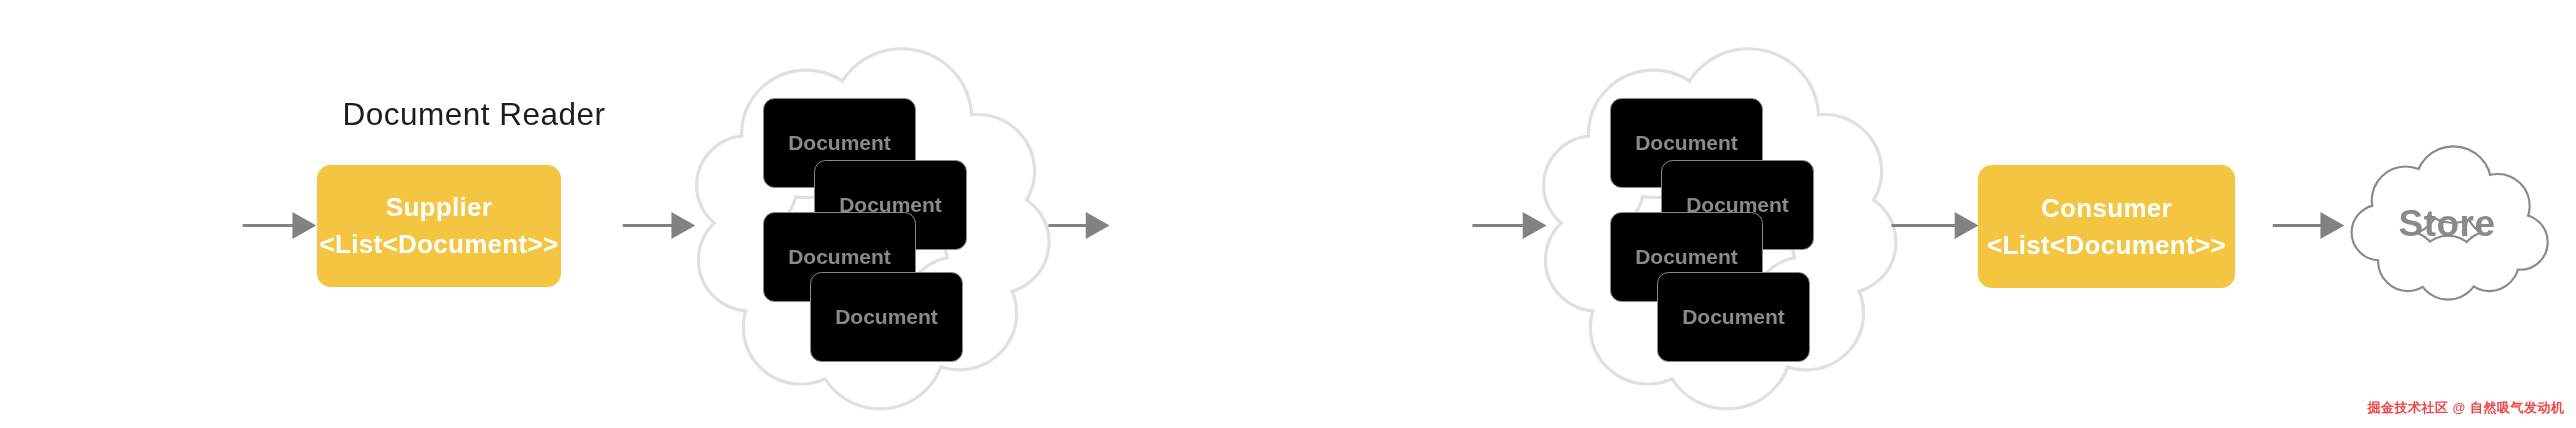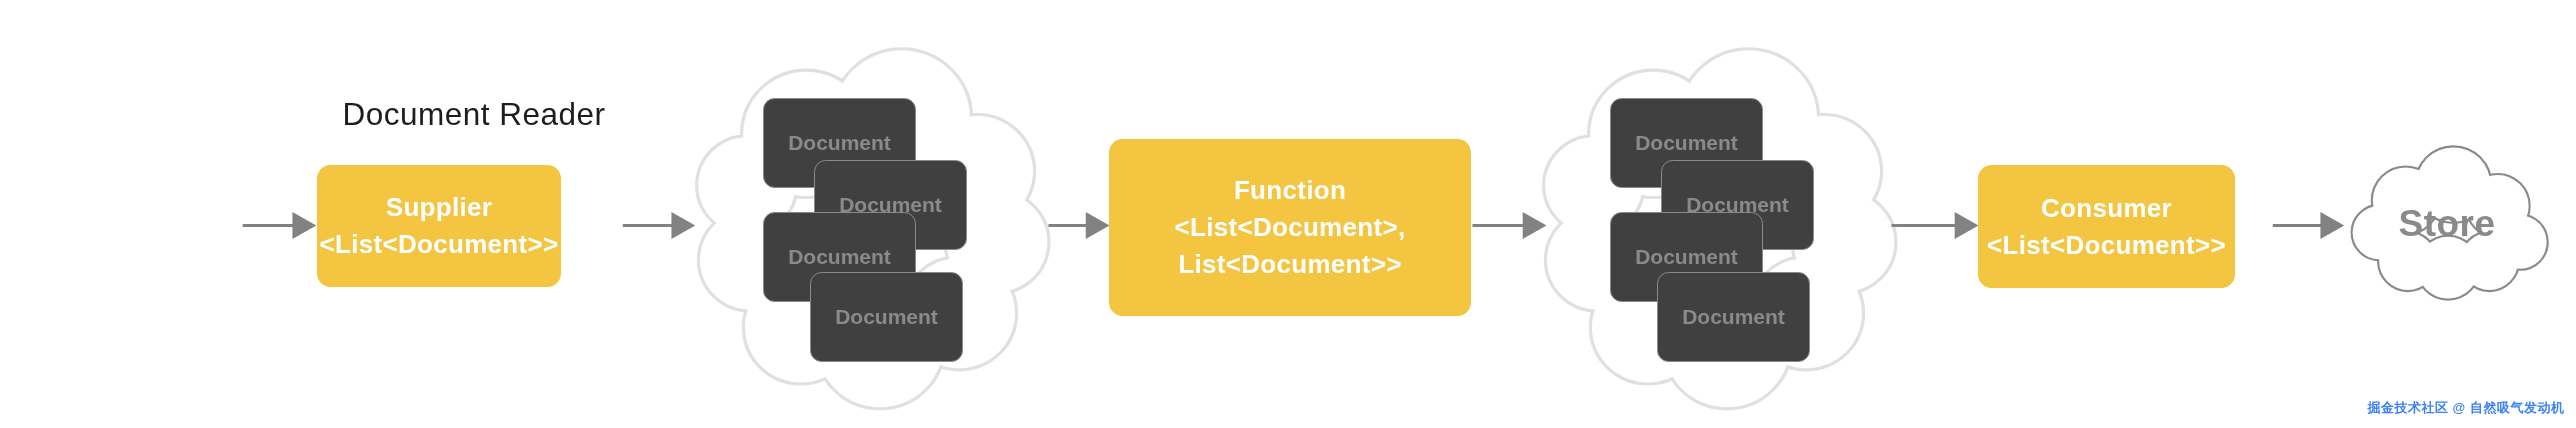--- a/index.html
+++ b/index.html
@@ -47,38 +47,38 @@
     color: #1d1d1d;
     letter-spacing: 0.5px;
     line-height: 1;
   }
 
   
   .doc-box {
     position: absolute;
     width: 153px; height: 90px;
     box-sizing: border-box;
-    background: #404040;
+    background: #000000;
     border: 1.6px solid #8a8a8a;
     border-radius: 11.6px;
     display: flex; align-items: center; justify-content: center;
     font-size: 21px; font-weight: bold; color: #8a8a8a;
   }
 
   
   .arrow { position: absolute; top: 211px; height: 29px; z-index: 30; }
   .arrow line { stroke: #828282; stroke-width: 6; }
   .arrow polygon { fill: #828282; }
 
   
   .watermark {
     position: absolute;
     right: 11.6px; top: 399px;
     font-size: 13px; font-weight: bold;
-    color: #3b82f6;
+    color: #ef4444;
     text-shadow: 1.1px 1.1px 0 #ffffff;
     letter-spacing: 0.5px;
   }
 </style>
 </head>
 <body>
 
 <div id="canvas">
 
   <svg width="0" height="0" style="position:absolute" aria-hidden="true">
@@ -141,25 +141,20 @@
     <div class="doc-box" style="left:119px; top:227px; z-index:4;">
       <span>Document</span>
     </div>
   </div>
 
   <svg class="arrow" style="left:1048px" width="62" height="29" viewBox="0 0 118 56">
     <line x1="0" y1="28" x2="80" y2="28"></line>
       <polygon points="72,2 118,28 72,54"></polygon>
   </svg>
 
-  <div class="proc-box" style="left:1109px; top:139px; width:362px; height:177px;">
-    <div>Function</div>
-    <div>&lt;List&lt;Document&gt;,</div>
-    <div>List&lt;Document&gt;&gt;</div>
-  </div>
 
   <svg class="arrow" style="left:1472px" width="75" height="29" viewBox="0 0 143 56">
     <line x1="0" y1="28" x2="105" y2="28"></line>
       <polygon points="97,2 143,28 97,54"></polygon>
   </svg>
 
   <div class="cloud" style="left:1538px; top:45px; width:360px; height:373px;">
     <svg viewBox="0 0 400 420" preserveAspectRatio="none">
       <use href="#cloudBig" fill="#ffffff" stroke="#e0e0e0" stroke-width="7"></use>
       <use href="#cloudBig" fill="#ffffff"></use>

